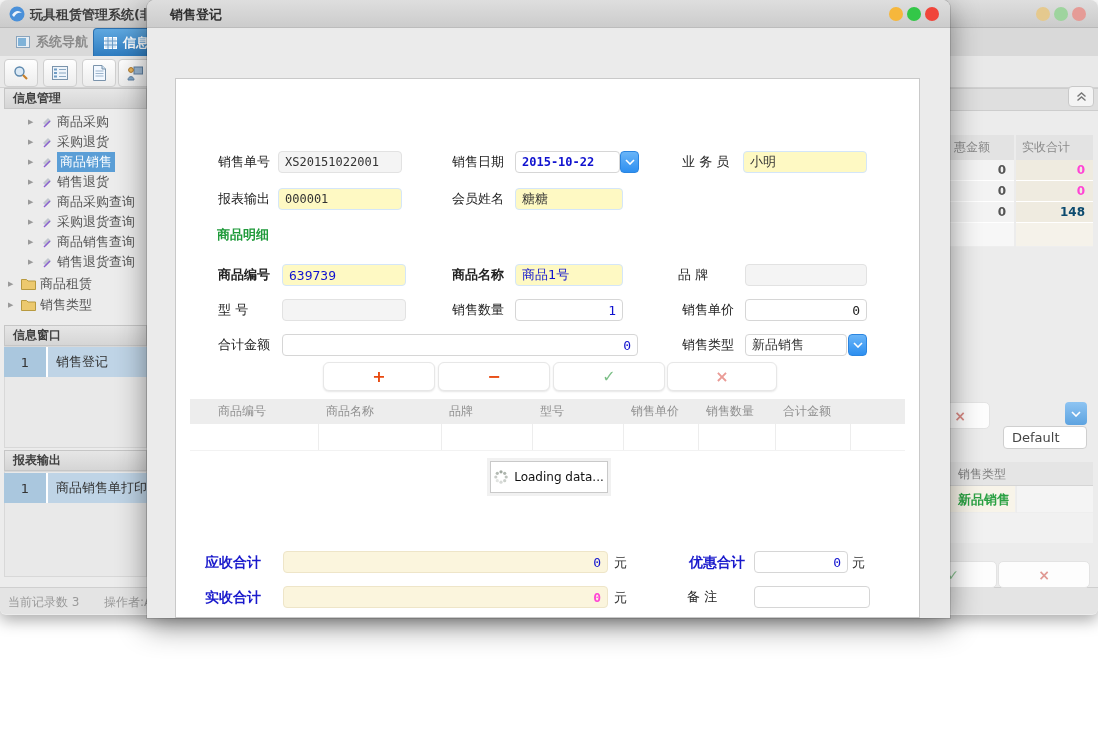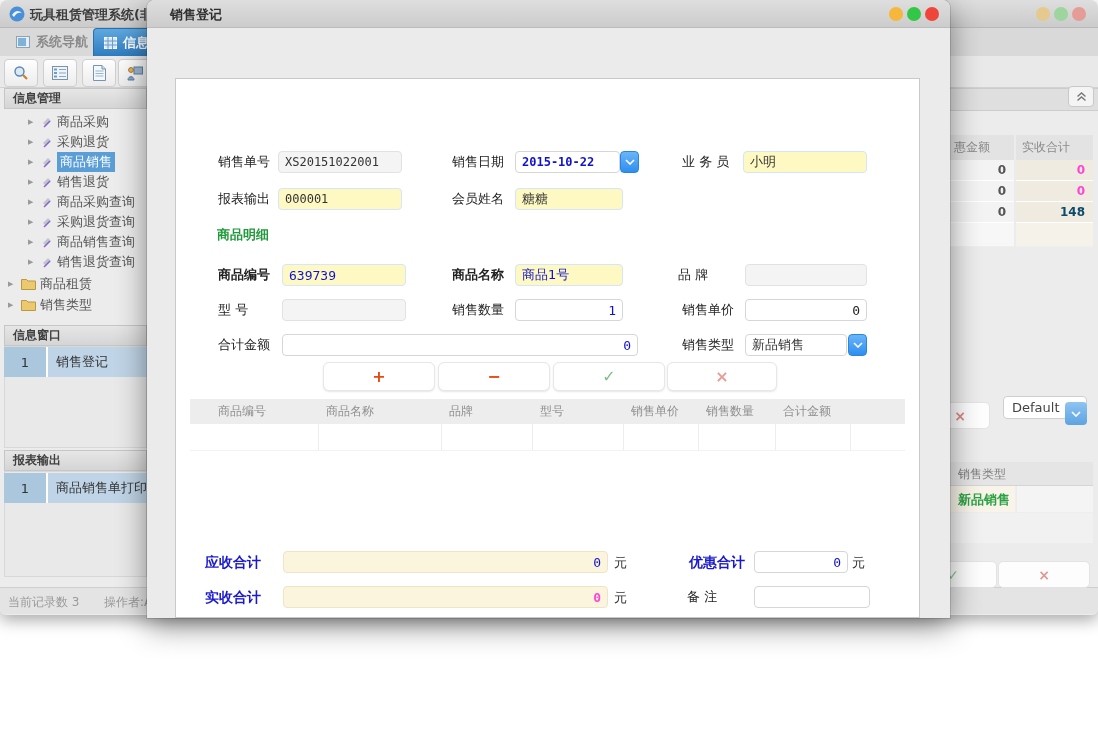--- a/index.html
+++ b/index.html
@@ -275,21 +275,21 @@
       <div class="bgcell" style="left:950px;top:181px;width:64px;height:21px;background:#f3f3f3;border-bottom:1px solid #fff;text-align:right;padding-right:8px;line-height:21px;color:#555;font-weight:bold">0</div>
       <div class="bgcell" style="left:1016px;top:181px;width:77px;height:21px;background:#efebe0;border-bottom:1px solid #fff;text-align:right;padding-right:8px;line-height:21px;color:#ff45d5;font-weight:bold">0</div>
       <div class="bgcell" style="left:950px;top:202px;width:64px;height:21px;background:#f3f3f3;border-bottom:1px solid #fff;text-align:right;padding-right:8px;line-height:21px;color:#555;font-weight:bold">0</div>
       <div class="bgcell" style="left:1016px;top:202px;width:77px;height:21px;background:#efebe0;border-bottom:1px solid #fff;text-align:right;padding-right:8px;line-height:21px;color:#0c4a6e;font-weight:bold">148</div>
       <div class="bgcell" style="left:950px;top:223px;width:64px;height:24px;background:#f7f7f7;border-bottom:1px solid #eee"></div>
       <div class="bgcell" style="left:1016px;top:223px;width:77px;height:24px;background:#f5f2ea;border-bottom:1px solid #eee"></div>
 
       <div class="ghostbtn" style="left:930px;top:402px;width:58px;color:#d98a84">
         <span>×</span>
       </div>
-      <div class="ddl" style="left:1003px;top:396px;width:84px">
+      <div class="ddl" style="left:1003px;top:426px;width:84px">
         <span>Default</span>
       </div>
       <div class="ddlarrow" style="left:1065px;top:402px">
         <svg width="10" height="6" viewBox="0 0 10 6">
             <path d="M1 1 L5 5 L9 1" fill="none" stroke="#fff" stroke-width="1.6"></path>
           </svg>
       </div>
 
       <div class="bgcell" style="left:950px;top:462px;width:143px;height:24px;background:#e5e5e5;border-bottom:1px solid #d5d5d5;color:#7d7d7d;line-height:24px;padding-left:8px">销售类型</div>
       <div class="bgcell" style="left:950px;top:486px;width:66px;height:27px;background:#f8f4e9;border-right:1px solid #eee;border-bottom:1px solid #eee;color:#2ba143;font-weight:bold;font-size:13px;line-height:27px;padding-left:8px">新品销售</div>
@@ -388,20 +388,35 @@
       <div class="gridrow">
         <div class="rc" style="width:129px"></div>
           <div class="rc" style="width:123px"></div>
         <div class="rc" style="width:91px"></div>
           <div class="rc" style="width:91px"></div>
         <div class="rc" style="width:75px"></div>
           <div class="rc" style="width:77px"></div>
         <div class="rc" style="width:75px"></div>
           <div class="rc" style="width:54px;border-right:none"></div>
       </div>
+      <div class="loadbox">
+        <svg width="14" height="14" viewBox="0 0 14 14">
+          <g fill="#9aa39a">
+            <circle cx="7" cy="1.8" r="1.6" opacity=".95"></circle>
+              <circle cx="10.7" cy="3.3" r="1.6" opacity=".8"></circle>
+            <circle cx="12.2" cy="7" r="1.6" opacity=".65"></circle>
+              <circle cx="10.7" cy="10.7" r="1.6" opacity=".5"></circle>
+            <circle cx="7" cy="12.2" r="1.6" opacity=".4"></circle>
+              <circle cx="3.3" cy="10.7" r="1.6" opacity=".3"></circle>
+            <circle cx="1.8" cy="7" r="1.6" opacity=".55"></circle>
+              <circle cx="3.3" cy="3.3" r="1.6" opacity=".75"></circle>
+          </g>
+        </svg>
+        <span>Loading data...</span>
+      </div>
     </div>
 
     <div class="lbl blue" style="left:58px;top:551px">应收合计</div>
     <input class="fld cream right vblue" style="left: 136px; top: 551px; width: 325px; font-size: 13px;" value="0">
     <span class="unit" style="left:467px;top:551px">元</span>
     <div class="lbl blue" style="left:542px;top:551px">优惠合计</div>
     <input class="fld right vblue" style="left: 607px; top: 551px; width: 94px; font-size: 13px;" value="0">
     <span class="unit" style="left:705px;top:551px">元</span>
 
     <div class="lbl blue" style="left:58px;top:586px">实收合计</div>

